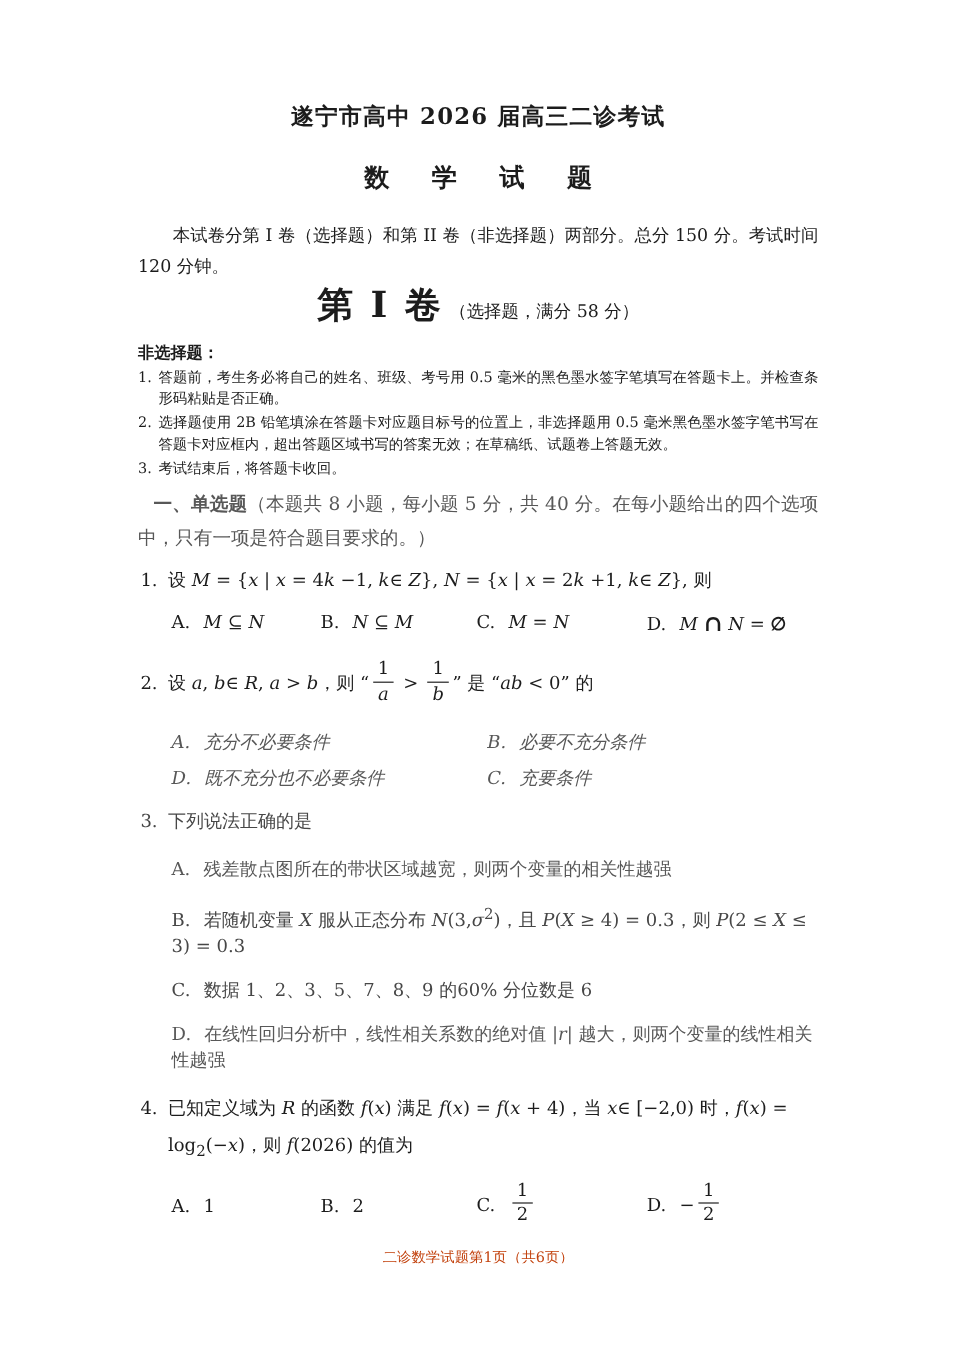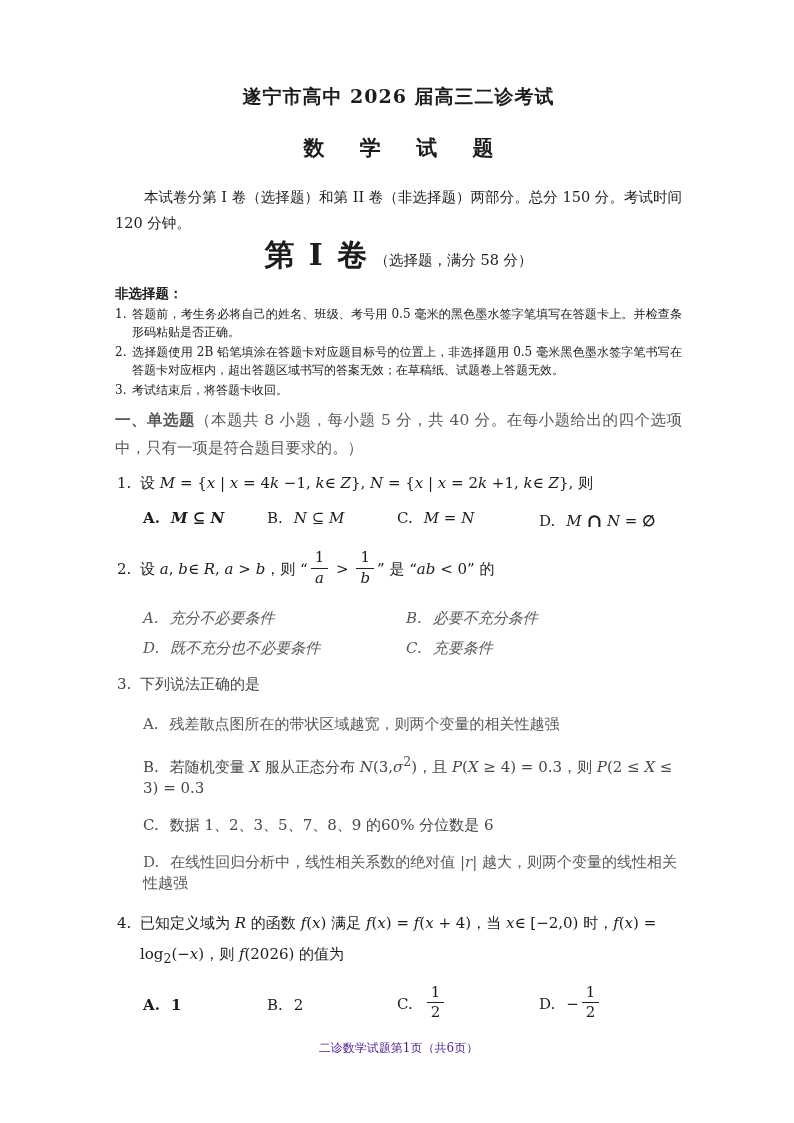--- a/index.html
+++ b/index.html
@@ -11,51 +11,51 @@
   .exam-title{font-size:19px;font-weight:600;text-align:center;margin:0;letter-spacing:1px;}
   .subject-title{font-size:21px;font-weight:700;text-align:center;margin:24px 0 0 0;letter-spacing:14px;text-indent:14px;}
   .intro{font-size:14.5px;line-height:26px;margin:22px 0 0 0;text-indent:2em;text-align:justify;}
   .section-title{text-align:center;margin-top:4px;line-height:30px;}
   .sec-main{font-size:30px;font-weight:700;letter-spacing:2px;}
   .sec-sub{font-size:14.5px;}
   .notice-title{font-weight:700;font-size:13.5px;margin-top:10px;font-family:"DejaVu Sans","Liberation Sans",sans-serif;}
   .notice-item{font-size:12px;line-height:18px;position:relative;padding-left:17px;text-align:justify;margin-top:2px;}
   .n-num{position:absolute;left:0;top:0;}
   .part-heading{font-size:15.5px;line-height:28px;margin-top:7px;text-align:justify;}
-  .ph-bold{font-weight:700;}
+  .ph-bold{font-weight:700;margin-left:13px;}
   .faded{color:#585858;}
   .semi-faded{color:#474747;}
   .question{font-size:15px;}
   .q-stem{position:relative;padding-left:25px;line-height:27px;}
   .q-num{position:absolute;left:2px;top:0;}
   .q1{margin-top:8px;}
   .q2{margin-top:18px;}
   .q2 .q-stem{line-height:40px;}
   .q3{margin-top:12px;}
   .q4{margin-top:14px;}
   .q4 .q-stem{line-height:31px;}
   .options{padding-left:28px;}
   .opt-label{display:inline-block;margin-right:11px;}
   .row4{display:flex;margin-top:12px;}
-  .row4 .opt:nth-child(1){width:124px;font-weight:bold;}
+  .row4 .opt:nth-child(1){width:124px;}
   .row4 .opt:nth-child(2){width:130px;}
   .row4 .opt:nth-child(3){width:142px;}
   .row4 .opt:nth-child(4){flex:1;}
   .grid2{display:flex;flex-wrap:wrap;margin-top:10px;}
   .grid2 .opt{line-height:22px;margin-top:8px;font-style:italic;}
   .grid2 .opt:nth-child(odd){width:263px;}
   .grid2 .opt:nth-child(even){flex:1 0 200px;}
   .col1 .opt{line-height:21px;margin-top:16px;}
   .q4 .row4{margin-top:12px;align-items:center;}
   .frac{display:inline-block;text-align:center;vertical-align:middle;line-height:1.15;margin:0 3px;transform:translateY(-2px);}
   .frac .n{display:block;border-bottom:1px solid #222;padding:0 4px 1px 4px;}
   .frac .d{display:block;padding:1px 4px 0 4px;}
   .cap{font-size:1.25em;vertical-align:-1px;font-weight:600;}
   i{font-family:"DejaVu Serif","Liberation Serif",serif;}
-  .footer{font-size:12px;text-align:center;margin-top:16px;color:#4c1d95;}
+  .footer{font-size:12px;text-align:center;margin-top:16px;color:#c2410c;}
 </style>
 </head>
 <body>
 
 <div class="page">
 
   <h1 class="exam-title">遂宁市高中 2026 届高三二诊考试</h1>
 
   <h2 class="subject-title">数 学 试 题</h2>
 

